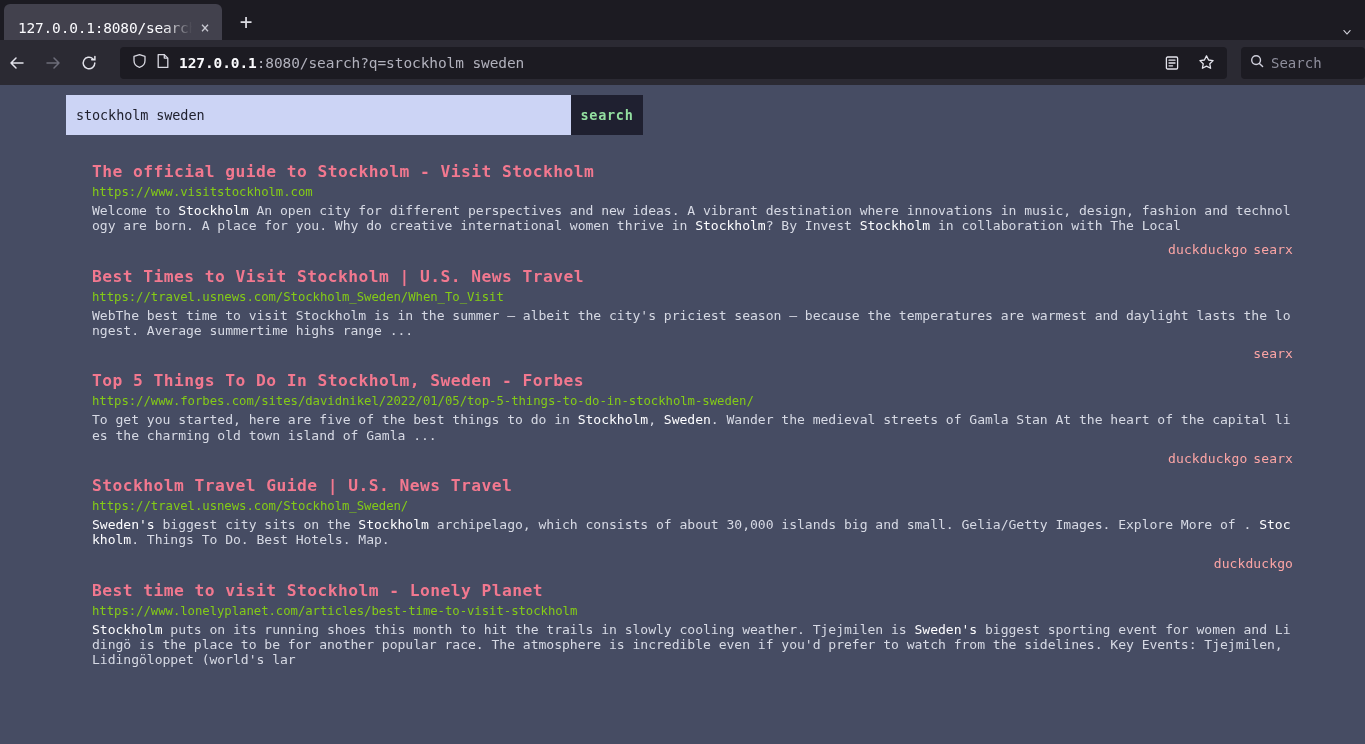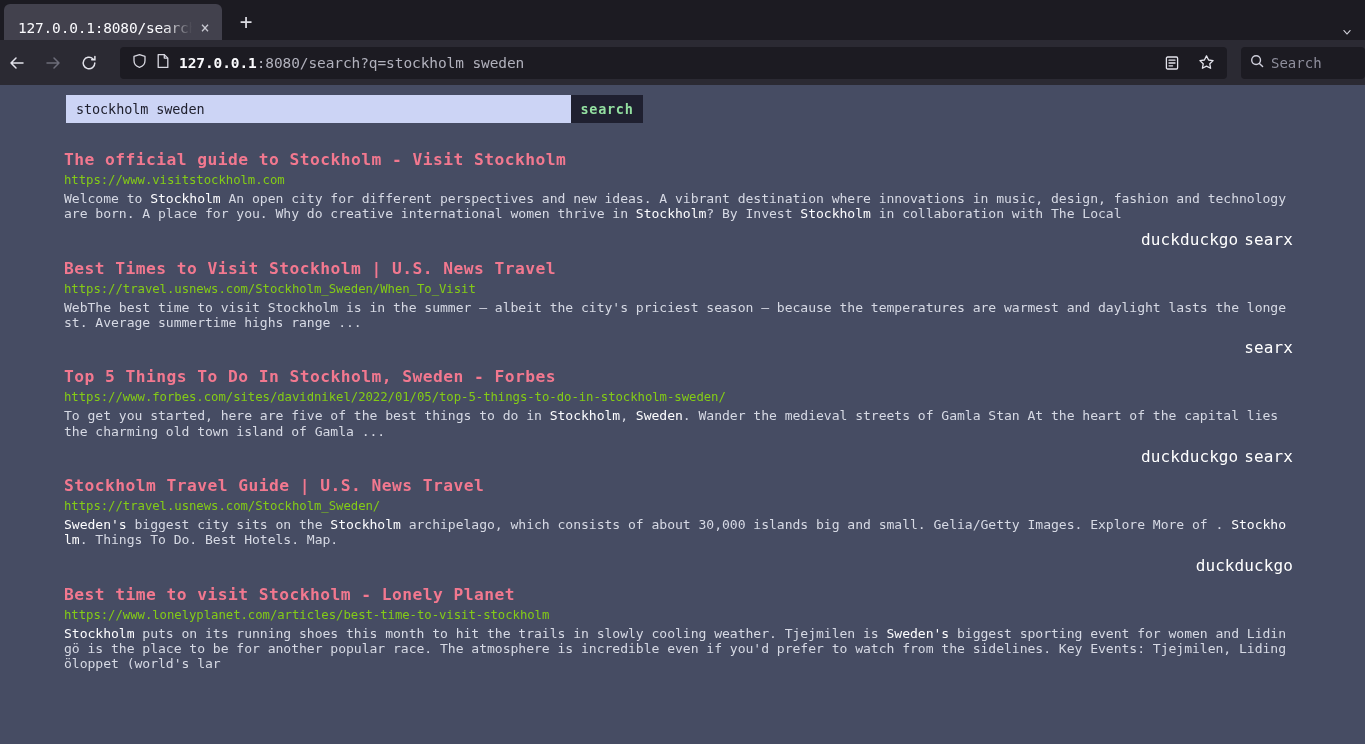--- a/index.html
+++ b/index.html
@@ -170,21 +170,21 @@
     text-decoration: none;
     letter-spacing: 0.4px;
   }
 
   .search-wrap {
     padding: 10px 0 0 66px;
   }
   .search-form {
     display: flex;
     width: 577px;
-    height: 28px;
+    height: 40px;
   }
   .q-input {
     flex: 1;
     background: #ccd4f5;
     border: none;
     outline: none;
     color: #20212f;
     font-family: inherit;
     font-size: 13.5px;
     padding: 0 10px;
@@ -195,21 +195,21 @@
     background: #1f2030;
     border: none;
     color: #93dfa0;
     font-family: inherit;
     font-size: 13.5px;
     font-weight: 700;
     letter-spacing: 0.7px;
   }
 
   .results {
-    padding: 26px 72px 0 64px;
+    padding: 26px 72px 0 92px;
   }
   .result { margin-bottom: 9px; }
   .result-title {
     display: inline-block;
     color: #f2788f;
     font-size: 16.3px;
     font-weight: 700;
     letter-spacing: 0.45px;
     text-decoration: none;
     line-height: 1.35;
@@ -225,22 +225,22 @@
     color: #d6d9e4;
     font-size: 13.1px;
     line-height: 1.17;
     letter-spacing: -0.05px;
     word-break: break-all;
     margin-top: 1px;
   }
   .result-snippet b { color: #fdfdff; font-weight: 400; }
   .engines {
     text-align: right;
-    color: #ffffff;
-    font-size: 16px;
+    color: #fca5a5;
+    font-size: 13px;
     margin-top: 8px;
     letter-spacing: 0.1px;
   }
   .engines span { margin-left: 6px; }
 </style>
 </head>
 <body>
 
 <div class="browser-chrome">
 

